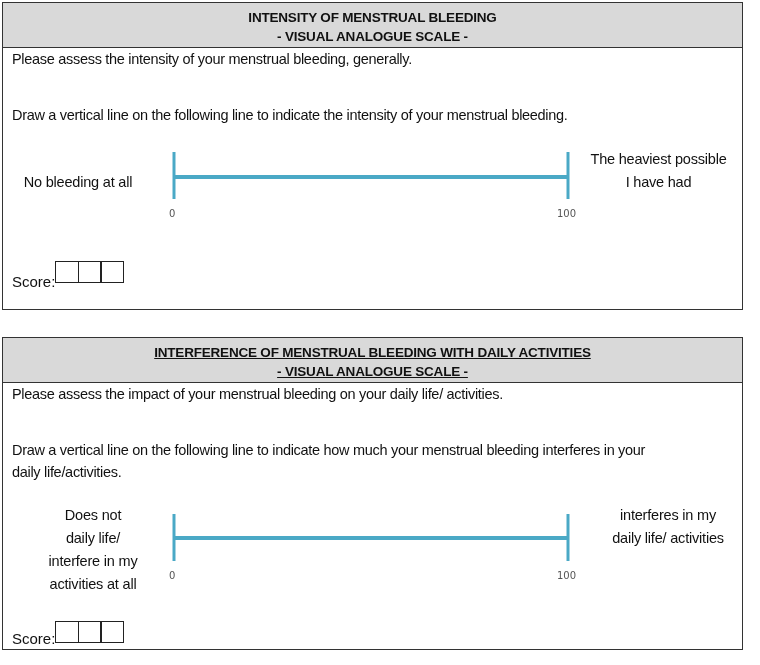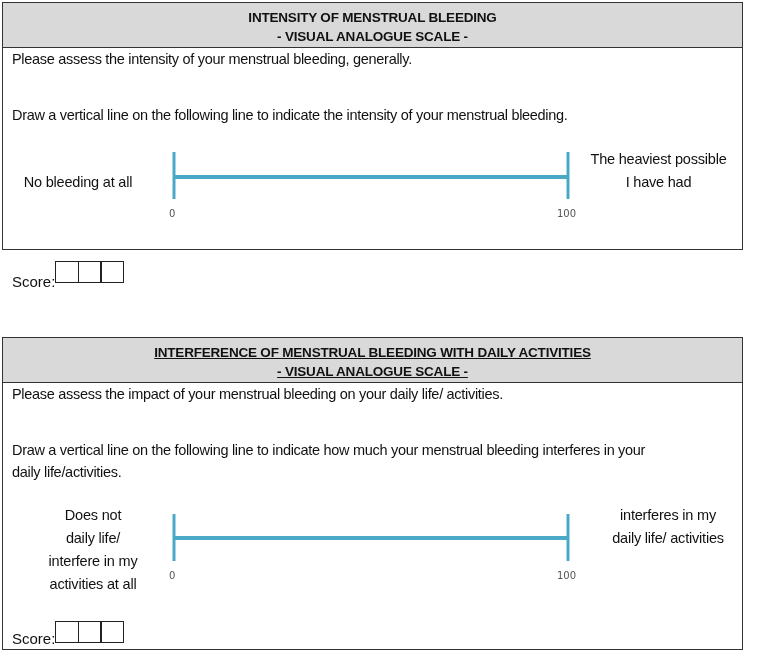--- a/index.html
+++ b/index.html
@@ -1,19 +1,19 @@
 <!DOCTYPE html>
 <html><head>
 <meta charset="utf-8">
 <style>
   html, body { margin: 0; padding: 0; background: #ffffff; }
   body { width: 760px; height: 665px; position: relative; overflow: hidden;
          font-family: "Liberation Sans", sans-serif; color: #111; }
   .box { position: absolute; left: 2px; width: 741px; border: 1.5px solid #333; background: #fff; box-sizing: border-box; }
-  #box1 { top: 2px; height: 248px; }
+  #box1 { top: 2px; height: 308px; }
   #box2 { top: 337px; height: 313px; text-decoration: underline; }
   .hdr { background: #d9d9d9; border-bottom: 1.5px solid #333; text-align: center; font-weight: bold;
          font-size: 13.5px; letter-spacing: -0.2px; }
   #box1 .hdr { height: 44px; }
   #box2 .hdr { height: 44px; }
   .hdr .l1 { display: block; padding-top: 5px; line-height: 19px; }
   .hdr .l2 { display: block; line-height: 19px; }
   .txt { position: absolute; font-size: 14.5px; line-height: 22px; letter-spacing: -0.3px; }
   .lbl { position: absolute; font-size: 14.5px; line-height: 23px; text-align: center; letter-spacing: -0.2px; }
   .scale { position: absolute; }

